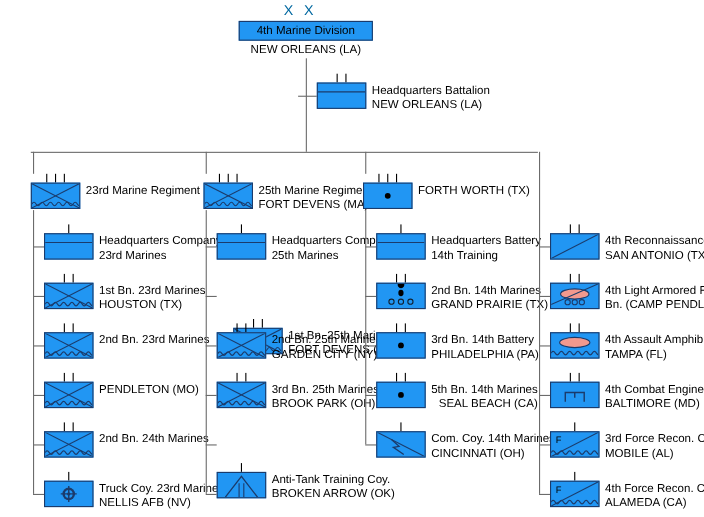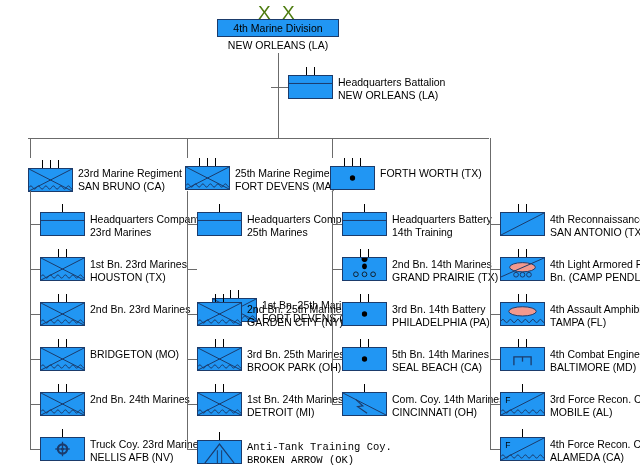--- a/index.html
+++ b/index.html
@@ -72,23 +72,23 @@
     padding-top: 1px;
   }
   .labels .l1 { display: block; }
   .labels .l2 { display: block; }
 
   
   .glyph { position: absolute; left: 0; top: 0; width: 100%; height: 100%; }
 
   .title-xx {
     position: absolute;
-    font-size: 19px;
+    font-size: 13px;
     letter-spacing: 3px;
-    color: #4d7c0f;
+    color: #0369a1;
   }
 </style>
 </head>
 <body>
 
 <div id="canvas">
     <div class="title-xx" style="left: 258px; top: 2px;">X X</div>
     <div style="position: absolute; left: 217px; top: 19px; width: 122px; height: 18px; box-sizing: border-box; border: 1px solid rgb(27, 59, 107); background: rgb(33, 150, 243); display: flex; align-items: center; justify-content: center; font-size: 10.5px;">4th Marine Division</div>
     <div style="position: absolute; left: 217px; top: 39px; width: 122px; text-align: center; font-size: 10.5px;">NEW ORLEANS (LA)</div>
     <div class="ln v" style="left: 278px; top: 53px; width: 1px; height: 85px; background: rgb(107, 107, 107);"></div>
@@ -107,38 +107,37 @@
       <div class="labels">
         <span class="l1">Headquarters Battalion</span>
         <span class="l2">NEW ORLEANS (LA)</span>
       </div>
     </div>
     <div class="ln h" style="left: 271px; top: 87px; width: 17px; height: 1px; background: rgb(107, 107, 107);"></div>
     <div class="ln h" style="left: 28px; top: 138px; width: 461px; height: 1px; background: rgb(107, 107, 107);"></div>
     <div class="ln v" style="left: 30px; top: 138px; width: 1px; height: 20px; background: rgb(107, 107, 107);"></div>
     <div class="ln v" style="left: 187px; top: 138px; width: 1px; height: 20px; background: rgb(107, 107, 107);"></div>
     <div class="ln v" style="left: 332px; top: 138px; width: 1px; height: 20px; background: rgb(107, 107, 107);"></div>
-    <div class="node" style="left: 28px; top: 166px; align-items: flex-end;">
+    <div class="node" style="left: 28px; top: 166px;">
       <div class="sym-wrap">
         <div class="echelon">
           <i></i>
           <i></i>
           <i></i>
         </div>
         <div class="sym" style="width: 45px; height: 24px; background: rgb(33, 150, 243); border-color: rgb(27, 59, 107);">
           <svg viewBox="0 0 43 22" width="43" height="22" class="glyph">
             <line x1="0" y1="0" x2="43" y2="22" stroke="#1b3b6b" stroke-width="1"></line>
             <line x1="43" y1="0" x2="0" y2="22" stroke="#1b3b6b" stroke-width="1"></line>
             <path d="M0 18.5 Q 1.875 15.3 3.75 18.5 Q 5.625 21.7 7.5 18.5 Q 9.375 15.3 11.25 18.5 Q 13.125 21.7 15 18.5 Q 16.875 15.3 18.75 18.5 Q 20.625 21.7 22.5 18.5 Q 24.375 15.3 26.25 18.5 Q 28.125 21.7 30 18.5 Q 31.875 15.3 33.75 18.5 Q 35.625 21.7 37.5 18.5 Q 39.375 15.3 41.25 18.5 Q 43.125 21.7 45 18.5" fill="none" stroke="#1b3b6b" stroke-width="1"></path>
           </svg>
         </div>
       </div>
       <div class="labels">
         <span class="l1">23rd Marine Regiment</span>
-        <span class="l2">SAN BRUNO (CA)</span>
       </div>
     </div>
     <div class="node" style="left: 40px; top: 212px;">
       <div class="sym-wrap">
         <div class="echelon">
           <i></i>
         </div>
         <div class="sym" style="width: 45px; height: 24px; background: rgb(33, 150, 243); border-color: rgb(27, 59, 107);">
           <svg viewBox="0 0 43 22" width="43" height="22" class="glyph">
             <line x1="0" y1="7.48" x2="43" y2="7.48" stroke="#1b3b6b" stroke-width="1"></line>
@@ -198,21 +197,21 @@
         </div>
         <div class="sym" style="width: 45px; height: 24px; background: rgb(33, 150, 243); border-color: rgb(27, 59, 107);">
           <svg viewBox="0 0 43 22" width="43" height="22" class="glyph">
             <line x1="0" y1="0" x2="43" y2="22" stroke="#1b3b6b" stroke-width="1"></line>
             <line x1="43" y1="0" x2="0" y2="22" stroke="#1b3b6b" stroke-width="1"></line>
             <path d="M0 18.5 Q 1.875 15.3 3.75 18.5 Q 5.625 21.7 7.5 18.5 Q 9.375 15.3 11.25 18.5 Q 13.125 21.7 15 18.5 Q 16.875 15.3 18.75 18.5 Q 20.625 21.7 22.5 18.5 Q 24.375 15.3 26.25 18.5 Q 28.125 21.7 30 18.5 Q 31.875 15.3 33.75 18.5 Q 35.625 21.7 37.5 18.5 Q 39.375 15.3 41.25 18.5 Q 43.125 21.7 45 18.5" fill="none" stroke="#1b3b6b" stroke-width="1"></path>
           </svg>
         </div>
       </div>
       <div class="labels">
-        <span class="l2">BRIDGETON (MO)</span>
+        <span class="l2">PENDLETON (MO)</span>
       </div>
     </div>
     <div class="ln h" style="left: 30px; top: 359px; width: 10px; height: 1px; background: rgb(107, 107, 107);"></div>
     <div class="node" style="left: 40px; top: 392px;">
       <div class="sym-wrap">
         <div class="echelon">
           <i></i>
           <i></i>
         </div>
         <div class="sym" style="width: 45px; height: 24px; background: rgb(33, 150, 243); border-color: rgb(27, 59, 107);">
@@ -340,41 +339,22 @@
             <path d="M0 18.5 Q 1.875 15.3 3.75 18.5 Q 5.625 21.7 7.5 18.5 Q 9.375 15.3 11.25 18.5 Q 13.125 21.7 15 18.5 Q 16.875 15.3 18.75 18.5 Q 20.625 21.7 22.5 18.5 Q 24.375 15.3 26.25 18.5 Q 28.125 21.7 30 18.5 Q 31.875 15.3 33.75 18.5 Q 35.625 21.7 37.5 18.5 Q 39.375 15.3 41.25 18.5 Q 43.125 21.7 45 18.5" fill="none" stroke="#1b3b6b" stroke-width="1"></path>
           </svg>
         </div>
       </div>
       <div class="labels">
         <span class="l1">3rd Bn. 25th Marines</span>
         <span class="l2">BROOK PARK (OH)</span>
       </div>
     </div>
     <div class="ln h" style="left: 187px; top: 359px; width: 10px; height: 1px; background: rgb(107, 107, 107);"></div>
-    <div class="node" style="left: 197px; top: 392px;">
-      <div class="sym-wrap">
-        <div class="echelon">
-          <i></i>
-          <i></i>
-        </div>
-        <div class="sym" style="width: 45px; height: 24px; background: rgb(33, 150, 243); border-color: rgb(27, 59, 107);">
-          <svg viewBox="0 0 43 22" width="43" height="22" class="glyph">
-            <line x1="0" y1="0" x2="43" y2="22" stroke="#1b3b6b" stroke-width="1"></line>
-            <line x1="43" y1="0" x2="0" y2="22" stroke="#1b3b6b" stroke-width="1"></line>
-            <path d="M0 18.5 Q 1.875 15.3 3.75 18.5 Q 5.625 21.7 7.5 18.5 Q 9.375 15.3 11.25 18.5 Q 13.125 21.7 15 18.5 Q 16.875 15.3 18.75 18.5 Q 20.625 21.7 22.5 18.5 Q 24.375 15.3 26.25 18.5 Q 28.125 21.7 30 18.5 Q 31.875 15.3 33.75 18.5 Q 35.625 21.7 37.5 18.5 Q 39.375 15.3 41.25 18.5 Q 43.125 21.7 45 18.5" fill="none" stroke="#1b3b6b" stroke-width="1"></path>
-          </svg>
-        </div>
-      </div>
-      <div class="labels">
-        <span class="l1">1st Bn. 24th Marines</span>
-        <span class="l2">DETROIT (MI)</span>
-      </div>
-    </div>
     <div class="ln h" style="left: 187px; top: 404px; width: 10px; height: 1px; background: rgb(107, 107, 107);"></div>
-    <div class="node" style="left: 197px; top: 440px; font-family: Liberation Mono, monospace;">
+    <div class="node" style="left: 197px; top: 429px;">
       <div class="sym-wrap">
         <div class="echelon">
           <i></i>
         </div>
         <div class="sym" style="width: 45px; height: 24px; background: rgb(33, 150, 243); border-color: rgb(27, 59, 107);">
           <svg viewBox="0 0 43 22" width="43" height="22" class="glyph">
             <path d="M 6.88 22 L 21.5 3.08 L 36.12 22" fill="none" stroke="#1b3b6b" stroke-width="1.2"></path>
             <line x1="19.35" y1="9.24" x2="19.35" y2="22" stroke="#1b3b6b" stroke-width="1"></line>
             <line x1="23.650000000000002" y1="9.24" x2="23.650000000000002" y2="22" stroke="#1b3b6b" stroke-width="1"></line>
           </svg>
@@ -454,21 +434,21 @@
             <circle cx="21.5" cy="11" r="2.6399999999999997" fill="#000000"></circle>
           </svg>
         </div>
       </div>
       <div class="labels">
         <span class="l1">3rd Bn. 14th Battery</span>
         <span class="l2">PHILADELPHIA (PA)</span>
       </div>
     </div>
     <div class="ln h" style="left: 332px; top: 314px; width: 10px; height: 1px; background: rgb(107, 107, 107);"></div>
-    <div class="node" style="left: 342px; top: 347px;">
+    <div class="node" style="left: 342px; top: 347px; text-align: right;">
       <div class="sym-wrap">
         <div class="echelon">
           <i></i>
           <i></i>
         </div>
         <div class="sym" style="width: 45px; height: 24px; background: rgb(33, 150, 243); border-color: rgb(27, 59, 107);">
           <svg viewBox="0 0 43 22" width="43" height="22" class="glyph">
             <circle cx="21.5" cy="11" r="2.6399999999999997" fill="#000000"></circle>
           </svg>
         </div>

